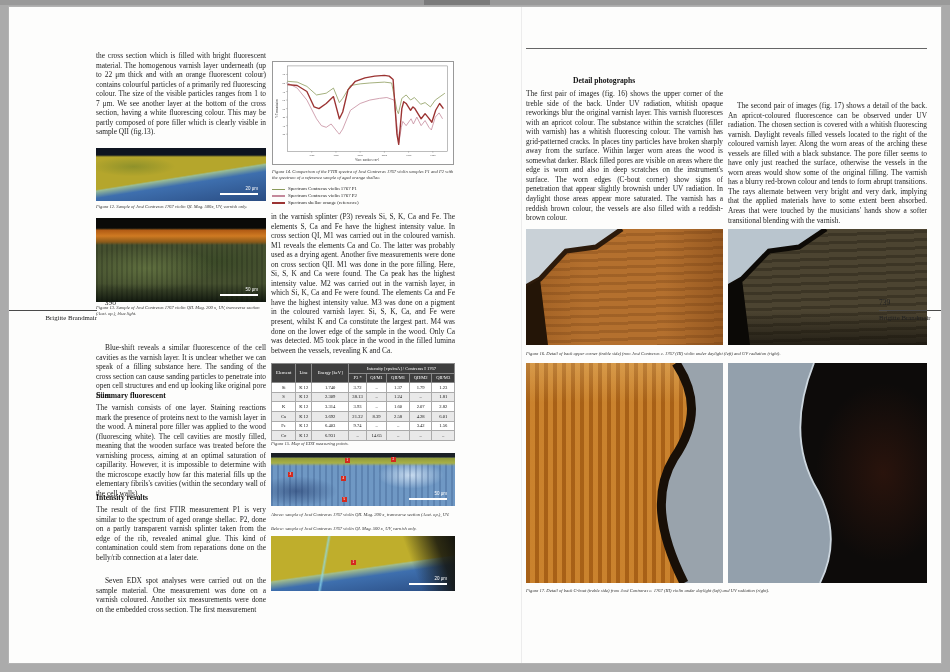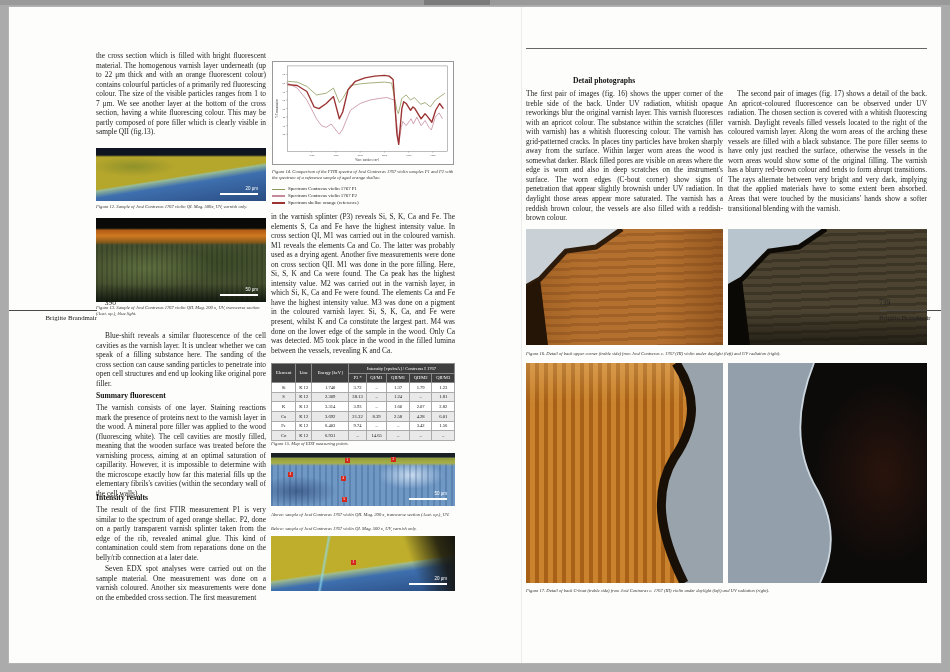--- a/index.html
+++ b/index.html
@@ -5,21 +5,21 @@
   html,body{margin:0;padding:0;background:#a9a9a9;}
   .stage{position:relative;width:950px;height:672px;background:#ababab;overflow:hidden;
          font-family:"Liberation Serif",serif;}
   .topbar{position:absolute;left:0;top:0;width:950px;height:5px;background:#9a9a9a;}
   .toptab{position:absolute;left:424px;top:0;width:66px;height:5px;background:#7b7b7b;}
   .page{position:absolute;left:8px;top:6px;width:934px;height:658px;background:#fdfdfc;
         border:1px solid #b3b3b3;box-sizing:border-box;overflow:hidden;}
   .gutter{position:absolute;left:512px;top:0;width:1px;height:658px;background:#ececec;}
 
   .btxt{position:absolute;font:7.4px/9.55px "Liberation Serif",serif;color:#1d1d1d;text-align:justify;}
-  .ind{text-indent:9px;}
+  .ind{text-indent:9px;margin-top:12px;}
   .bhead{position:absolute;font:bold 7.6px/9px "Liberation Serif",serif;color:#101010;}
   .cap{position:absolute;font:italic 4.6px/5.7px "Liberation Serif",serif;color:#333;}
   .photo{position:absolute;overflow:hidden;}
   .scalebar{position:absolute;right:8px;bottom:6px;width:38px;height:2px;background:#fff;}
   .scalelabel{position:absolute;right:0;bottom:4px;font:4.5px/5px "Liberation Sans",sans-serif;color:#fff;white-space:nowrap;font-style:normal;}
   .mk{position:absolute;width:4.5px;height:4.5px;background:#d42a1e;color:#fff;
       font:3px/4.5px "Liberation Sans",sans-serif;text-align:center;}
 
   .pagenum{position:absolute;font:7.5px/9px "Liberation Serif",serif;color:#222;}
   .runhead{position:absolute;font:6.8px/8px "Liberation Serif",serif;color:#222;}

